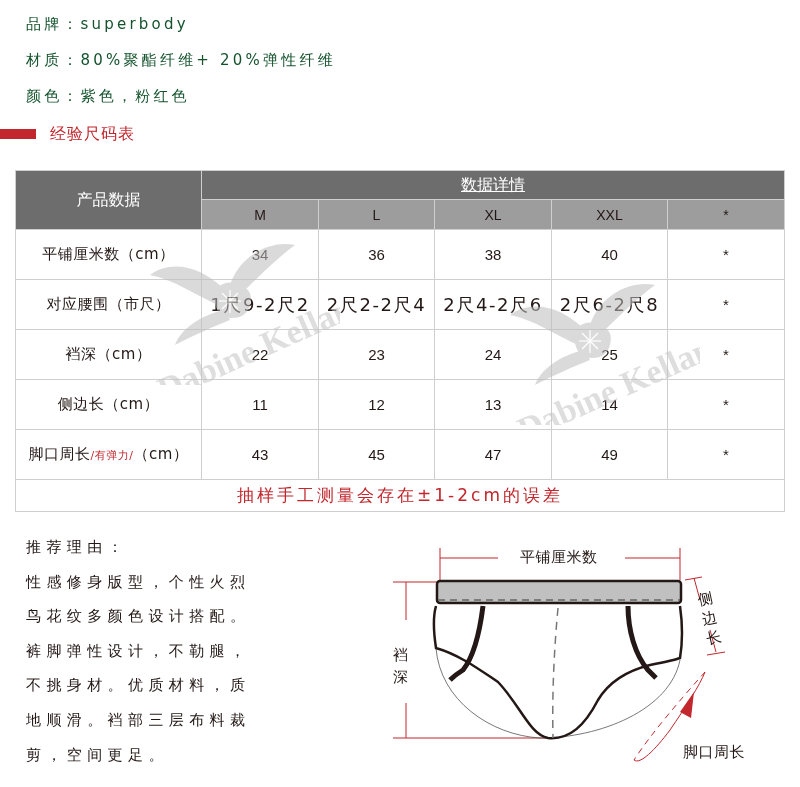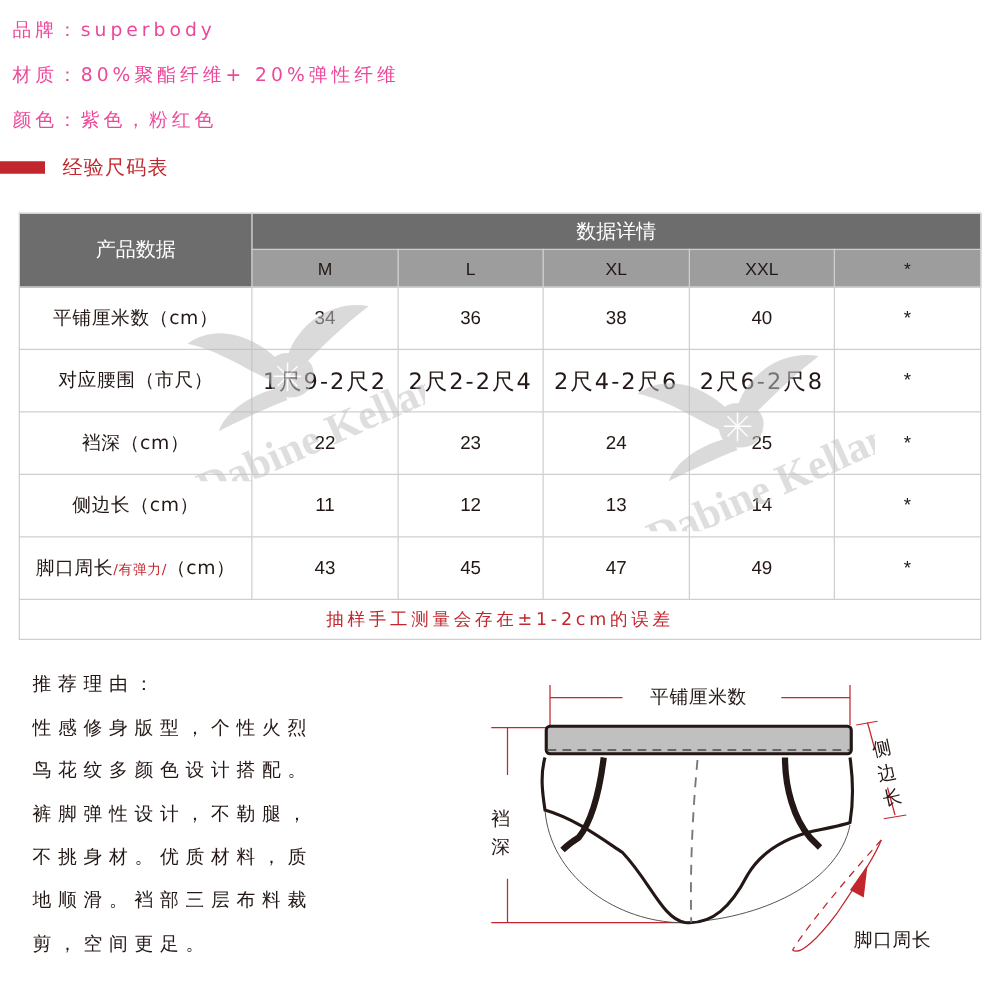--- a/index.html
+++ b/index.html
@@ -1,34 +1,34 @@
 <!DOCTYPE html>
 <html><head>
   <meta charset="utf-8">
   <style>
     html, body { margin: 0; padding: 0; background: #ffffff; }
     body { width: 800px; height: 787px; position: relative; overflow: hidden;
            font-family: "DejaVu Sans", sans-serif; color: #231815; }
-    .info-line { position: absolute; left: 10px; font-size: 15px; letter-spacing: 3.2px; color: #ec4899; white-space: nowrap; text-align: center; }
+    .info-line { position: absolute; left: 26px; font-size: 15px; letter-spacing: 3.2px; color: #14532d; white-space: nowrap; text-align: center; }
     #line-brand { top: 15px; }
     #line-material { top: 51px; }
     #line-color { top: 87px; }
     .section-bar { position: absolute; left: 0; top: 129px; width: 36px; height: 10px; background: #c1272d; }
     .section-title { position: absolute; left: 50px; top: 124px; font-size: 16px; color: #c1272d; letter-spacing: 1px; }
 
     .size-table { position: absolute; left: 15px; top: 170px; width: 769px; border-collapse: collapse; table-layout: fixed; }
     .size-table td, .size-table th { border: 1px solid #cfcfcf; text-align: center; padding: 0; font-weight: normal; }
-    .size-table th.hdr-main { background: #6d6d6d; color: #ffffff; font-size: 16px; height: 28px; }
+    .size-table th.hdr-main { background: #6d6d6d; color: #ffffff; font-size: 16px; height: 28px; text-decoration: underline; }
     .size-table th.hdr-label { background: #6d6d6d; color: #ffffff; font-size: 16px; }
     .size-table th.hdr-size { background: #9d9d9d; color: #231815; font-size: 14px; height: 29px; font-family: "Liberation Sans Narrow", "Liberation Sans", sans-serif; }
     .size-table td { height: 49px; font-size: 15px; color: #231815; background: transparent; margin-top: 20px; }
     .size-table td.row-label { font-size: 15px; letter-spacing: 0.5px; }
     .size-table td.val { font-family: "Liberation Sans", sans-serif; font-size: 15px; }
     .size-table td.val-wide { font-size: 18px; letter-spacing: 1.6px; white-space: nowrap; }
-    .size-table td.note { height: 31px; color: #c1272d; font-size: 14px; letter-spacing: 3px; }
+    .size-table td.note { height: 31px; color: #c1272d; font-size: 17px; letter-spacing: 3px; }
     .elastic { color: #c1272d; font-size: 11px; }
 
     .watermark { position: absolute; pointer-events: none; opacity: 0.55; }
 
     .reason { position: absolute; left: 26px; top: 530px; font-size: 15px; letter-spacing: 5.4px; color: #231815; line-height: 34.6px; }
 
     .diagram { position: absolute; left: 380px; top: 520px; width: 420px; height: 267px; }
     .diagram svg { position: absolute; left: 0; top: 0; }
     .dlabel { position: absolute; font-size: 15px; color: #231815; }
     #lbl-flat { left: 140px; top: 28px; letter-spacing: 0.5px; }

